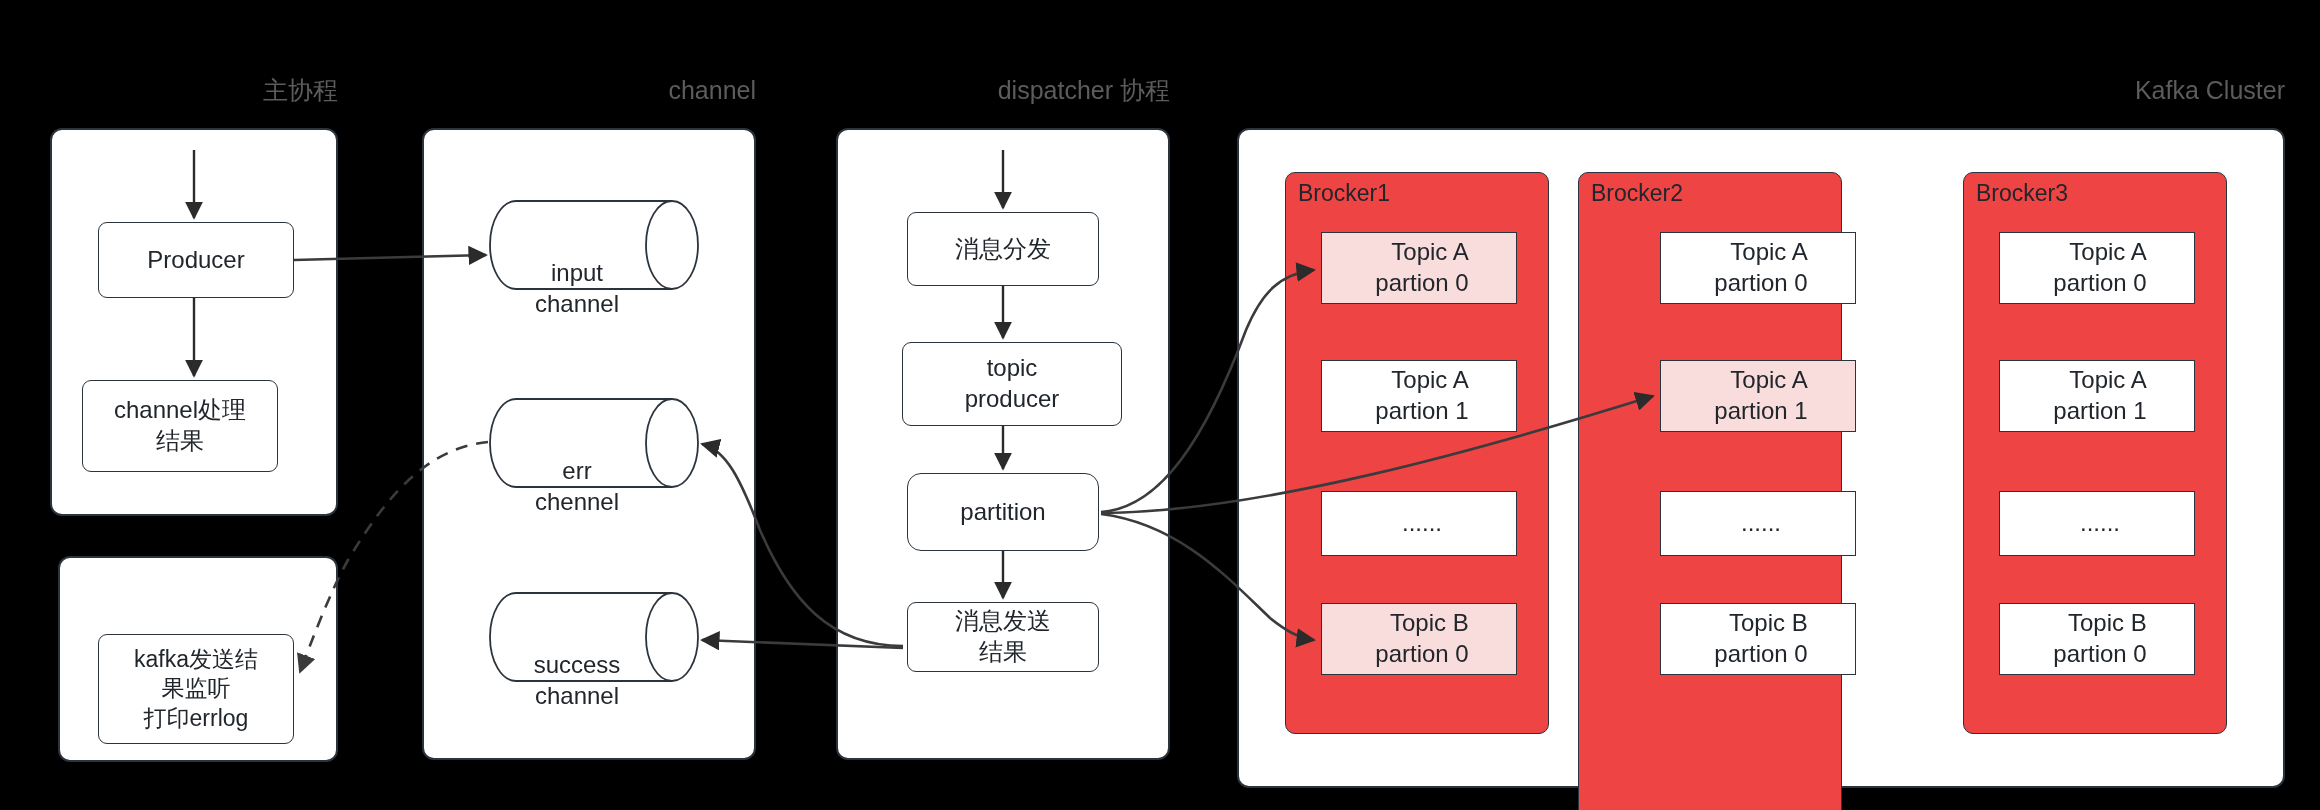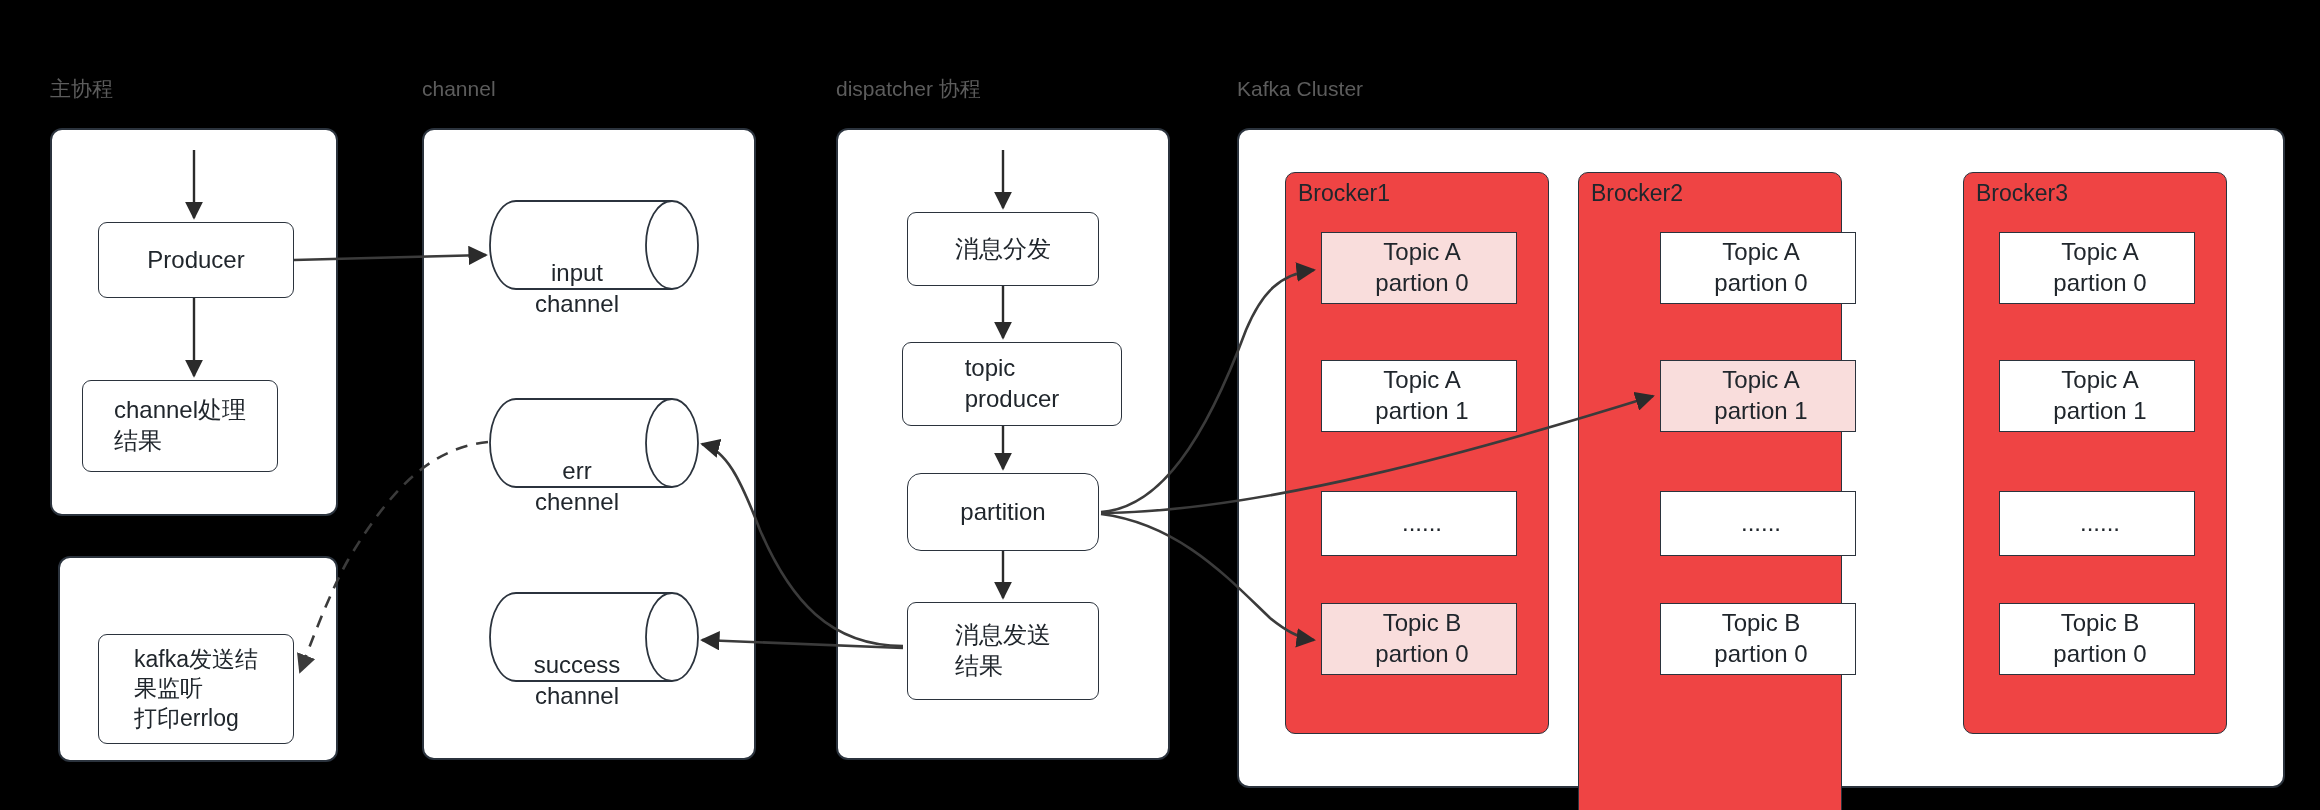--- a/index.html
+++ b/index.html
@@ -8,22 +8,22 @@
     background: #000000;
     font-family: "Liberation Sans", "DejaVu Sans", sans-serif;
     overflow: hidden;
   }
   #stage { position: relative; width: 2320px; height: 810px; }
 
   
   .lane-title {
     position: absolute;
     color: #5c5c5c;
-    font-size: 21px;
-    text-align: left;
+    font-size: 25px;
+    text-align: right;
     white-space: nowrap;
     line-height: 1;
   }
 
   
   .panel {
     position: absolute;
     background: #ffffff;
     border: 2px solid #2b333d;
     border-radius: 12px;
@@ -31,21 +31,21 @@
 
   
   .node {
     position: absolute;
     background: #ffffff;
     border: 1.6px solid #2b333d;
     border-radius: 9px;
     display: flex;
     align-items: center;
     justify-content: center;
-    text-align: left;
+    text-align: center;
     color: #20262c;
     font-size: 24px;
     line-height: 1.28;
     padding: 2px 6px;
   }
 
   
   .cyl {
     position: absolute;
     color: #20262c;
@@ -81,21 +81,21 @@
 
   
   .part {
     position: absolute;
     background: #ffffff;
     border: 1.6px solid #2b333d;
     border-radius: 0;
     display: flex;
     align-items: center;
     justify-content: center;
-    text-align: center;
+    text-align: right;
     white-space: pre-line;
     color: #20262c;
     font-size: 24px;
     line-height: 1.28;
     padding-left: 6px;
   }
   .part.hl { background: #f9dddc; }
 
   
   #edges {
@@ -159,21 +159,21 @@
 channel</div>
   </div>
 
   <div class="node" style="left:907px; top:212px; width:192px; height:74px;">消息分发</div>
 
   <div class="node" style="left:902px; top:342px; width:220px; height:84px; white-space:pre-line;">topic
 producer</div>
 
   <div class="node" style="left:907px; top:473px; width:192px; height:78px;border-radius:14px;">partition</div>
 
-  <div class="node" style="left:907px; top:602px; width:192px; height:98px; white-space:pre-line;">消息发送
+  <div class="node" style="left:907px; top:602px; width:192px; height:70px; white-space:pre-line;">消息发送
 结果</div>
 
   <div class="broker" style="left:1285px; top:172px; width:264px; height:562px;">
     <div class="broker-label">Brocker1</div>
   </div>
   <div class="part hl" style="left:1321px; top:232px; width:196px; height:72px;">Topic A
 partion 0</div>
   <div class="part" style="left:1321px; top:360px; width:196px; height:72px;">Topic A
 partion 1</div>
   <div class="part" style="left:1321px; top:491px; width:196px; height:65px;">......</div>

